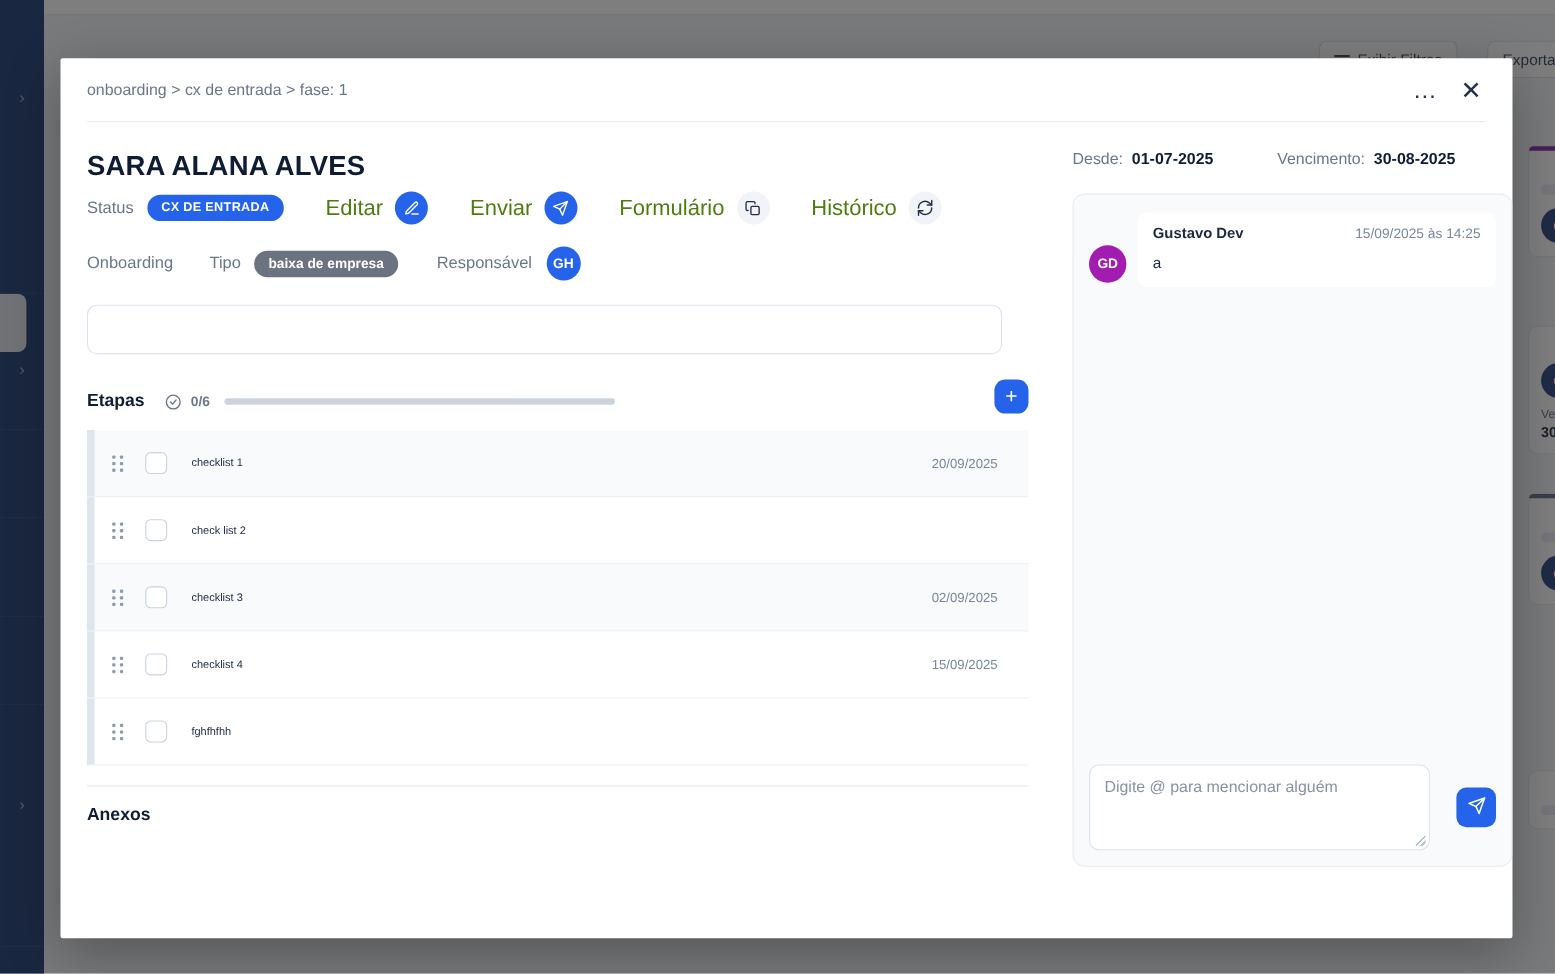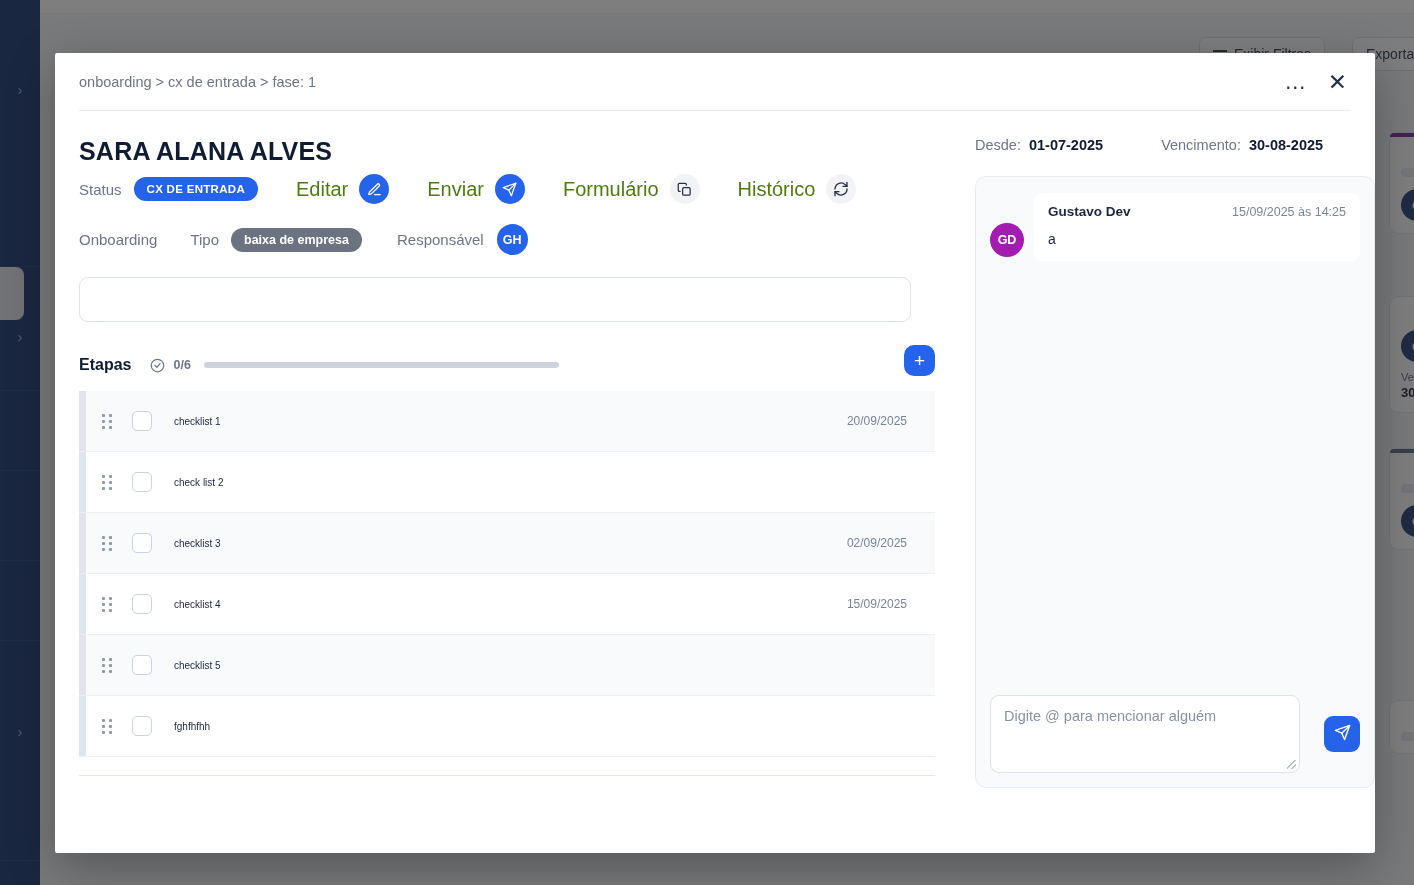--- a/index.html
+++ b/index.html
@@ -426,52 +426,39 @@
                 <i></i>
                 <i></i>
                 <i></i>
                 <i></i>
               </span>
             <span class="etapa-check"></span>
             <span class="etapa-label">checklist 4</span>
             <span class="etapa-date">15/09/2025</span>
           </div>
 
-          <div class="etapa-row alt">
-            <span class="etapa-accent"></span>
-            <span class="drag-handle">
-                <i></i>
-                <i></i>
-                <i></i>
-                <i></i>
-                <i></i>
-                <i></i>
-              </span>
-            <span class="etapa-check"></span>
-            <span class="etapa-label">checklist 5</span>
-            <span class="etapa-date"></span>
-          </div>
 
           <div class="etapa-row">
             <span class="etapa-accent"></span>
             <span class="drag-handle">
                 <i></i>
                 <i></i>
                 <i></i>
                 <i></i>
                 <i></i>
                 <i></i>
               </span>
             <span class="etapa-check"></span>
             <span class="etapa-label">fghfhfhh</span>
             <span class="etapa-date"></span>
           </div>
         </div>
 
         <div id="anexos-divider"></div>
+        <div id="anexos-title">Anexos</div>
       </div>
 
       <div id="right-col">
 
         <div id="date-row">
           <span class="date-label">Desde:</span>
           <span class="date-value">01-07-2025</span>
           <span class="spacer"></span>
           <span class="date-label">Vencimento:</span>
           <span class="date-value">30-08-2025</span>

